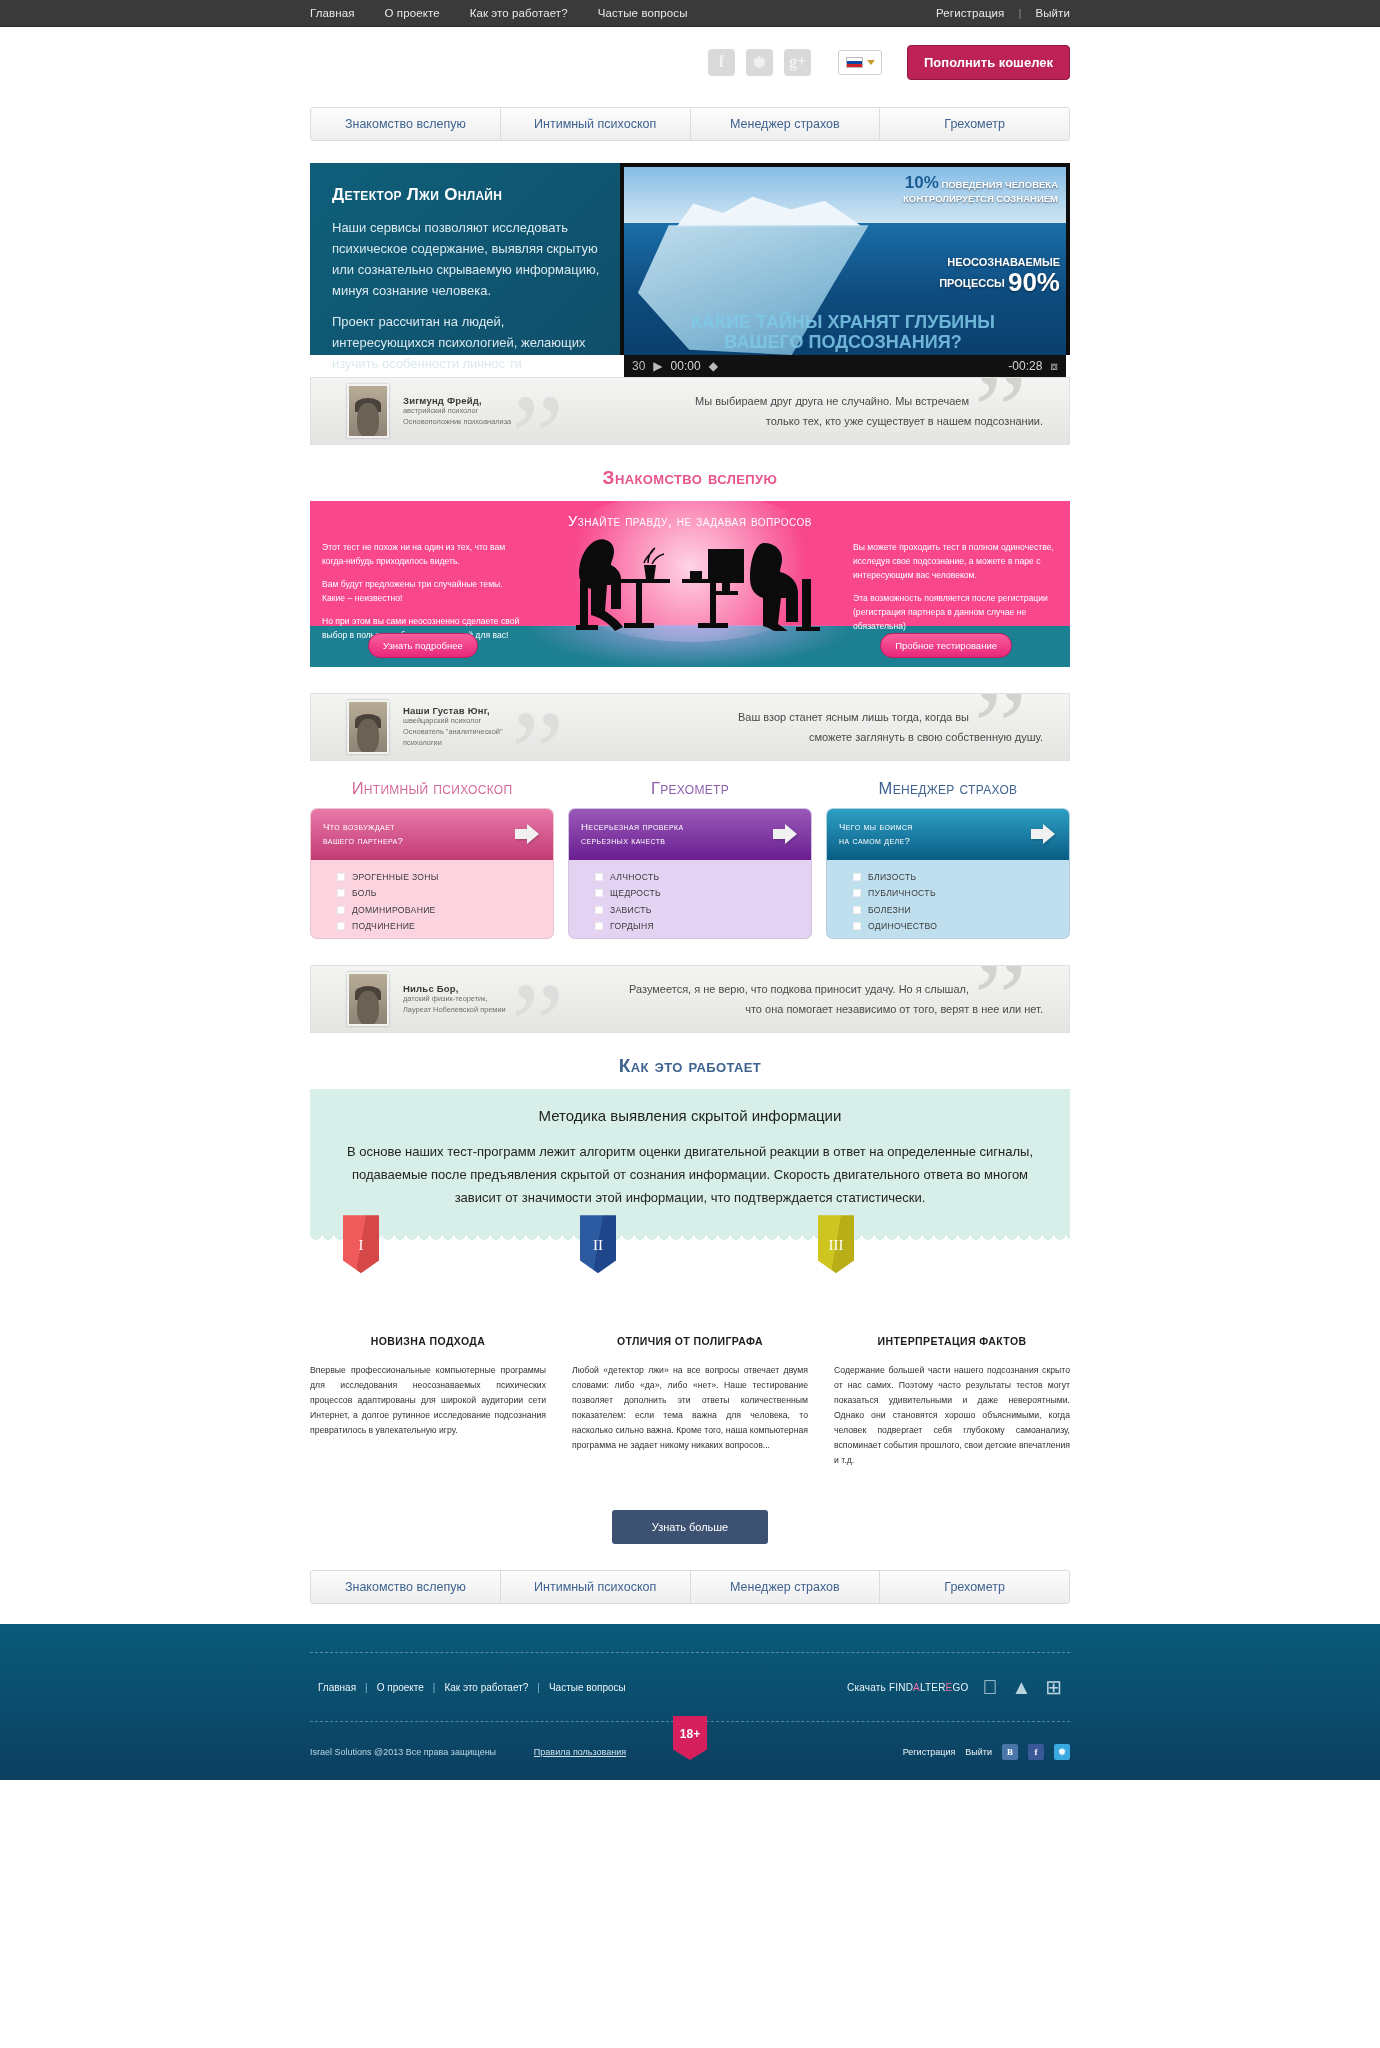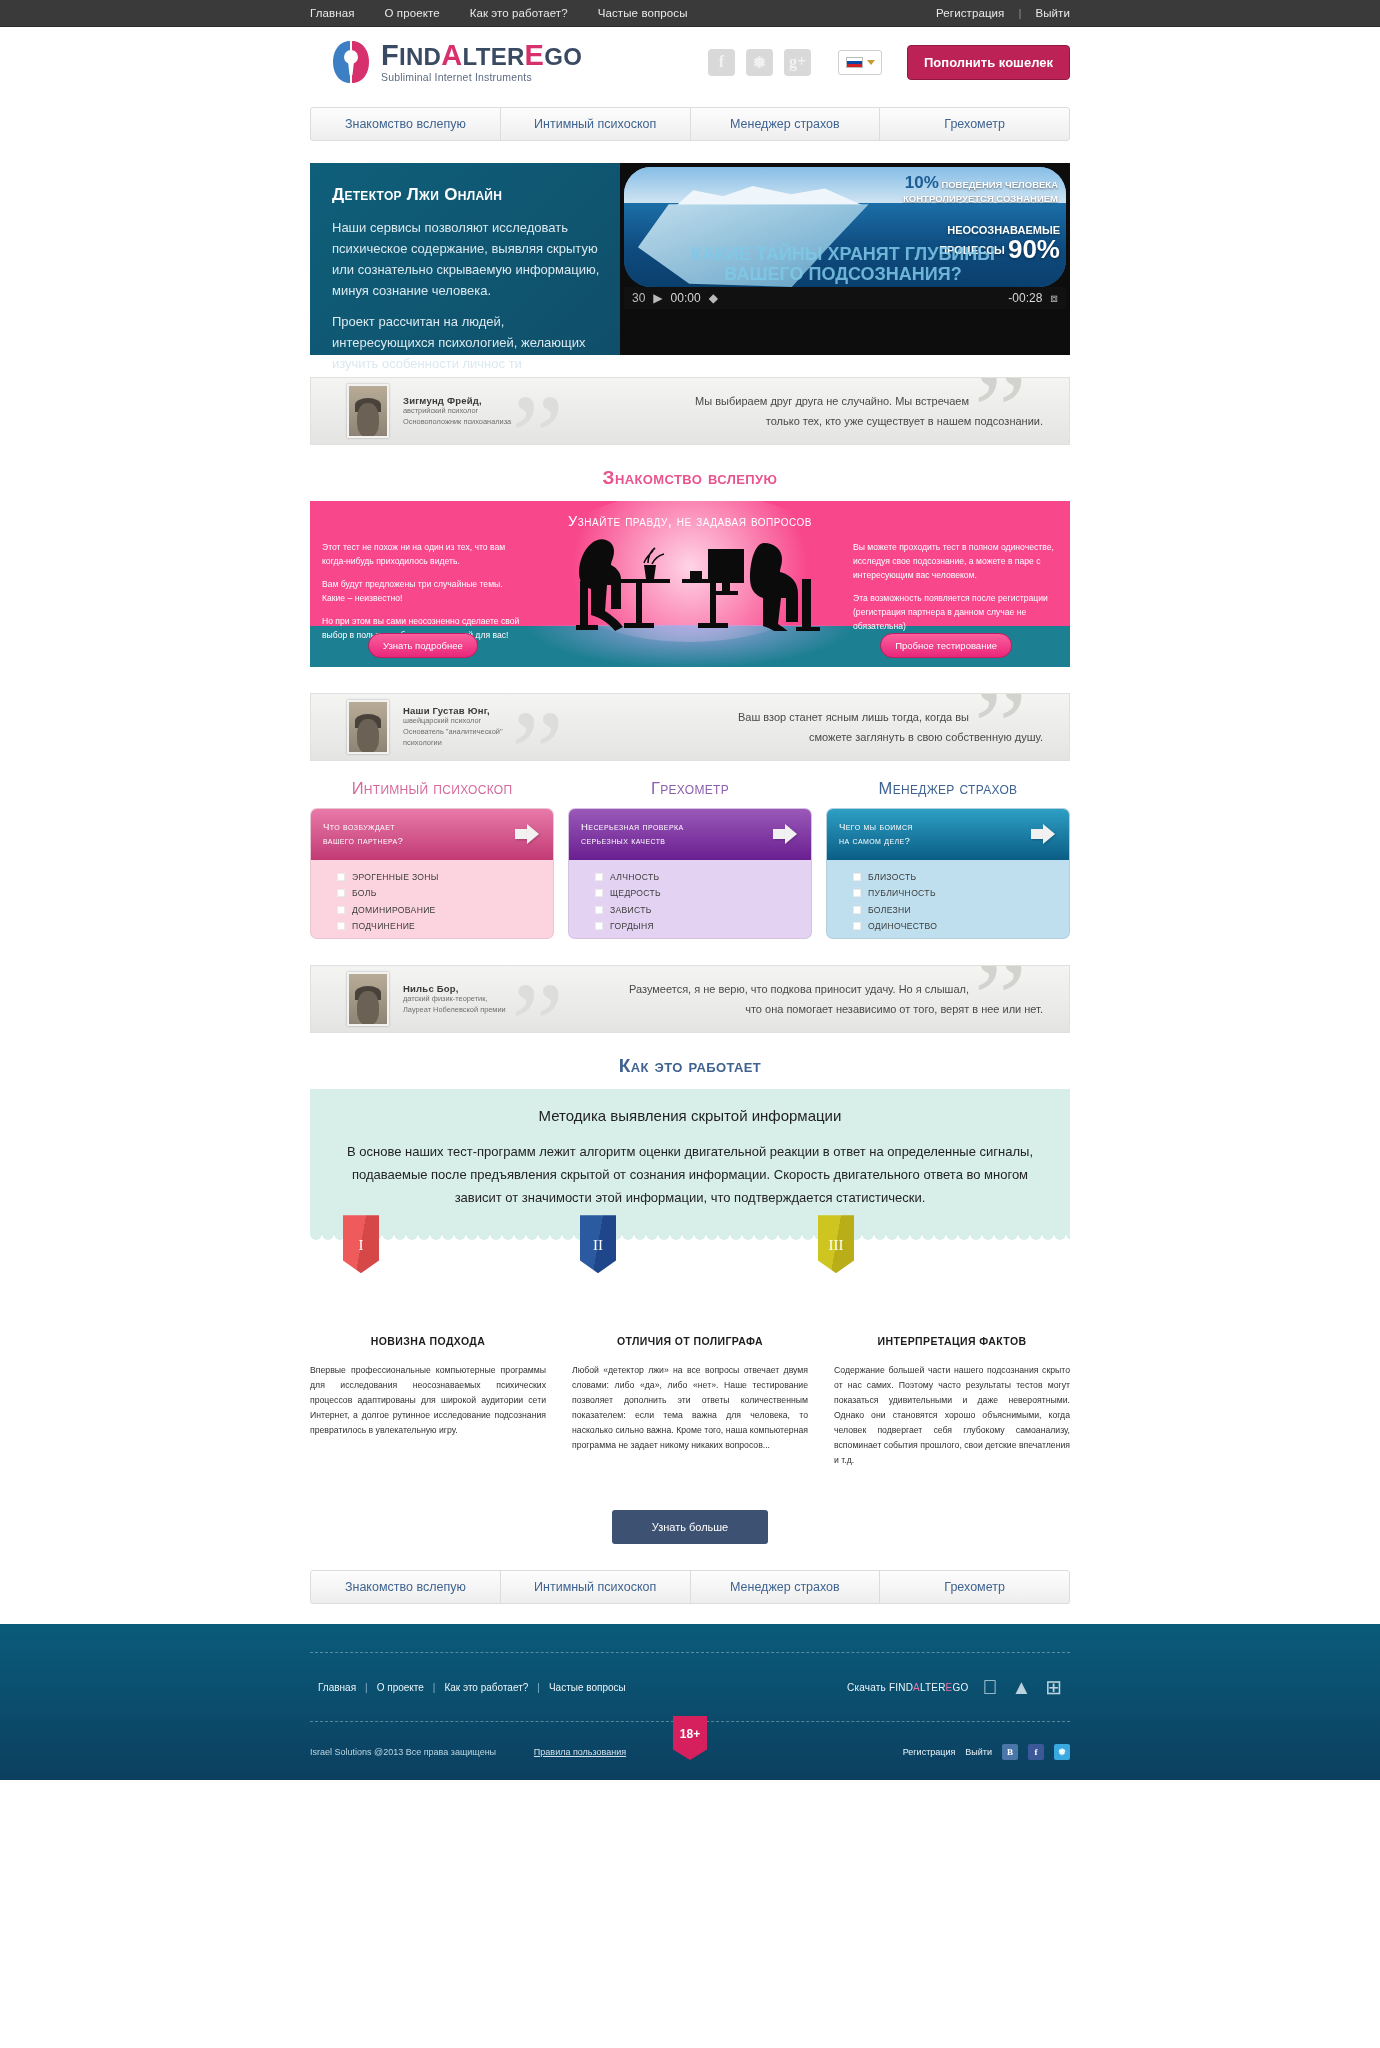--- a/index.html
+++ b/index.html
@@ -169,25 +169,24 @@
     margin-bottom: 10px;
     color: #dbe9ef;
   }
   .video {
     width: 450px;
     position: relative;
     background: #0d0d0d;
     padding: 4px 4px 0;
   }
   .video-img {
-    height: 120px;
+    height: 188px;
     position: relative;
     overflow: hidden;
     background: linear-gradient(#9ec8e8 0 8%, #5fa4d6 8% 28%, #1b5d93 28% 33%, #2e89bd 33% 62%, #1d6fa3 62% 100%);
-    border-radius: 27px;
   }
   .sky { position:absolute; inset:0 0 70% 0; background: linear-gradient(#86bde6, #cfe4f2); }
   .sea { position:absolute; top:30%; bottom:0; left:0; right:0; background: linear-gradient(#1b6ea8, #0e4b7e 55%, #0a3f6d); }
   .berg-top {
     position:absolute; left:8%; top:14%; width:48%; height:18%;
     background:#eef6fb;
     clip-path: polygon(8% 100%, 16% 30%, 30% 58%, 44% 10%, 62% 48%, 78% 22%, 96% 100%);
   }
   .berg-bot {
     position:absolute; left:2%; top:31%; width:58%; height:69%;
@@ -571,34 +570,20 @@
     <a href="#">Частые вопросы</a>
   </nav>
   <div class="topright">
     <a href="#">Регистрация</a>
     <span class="sep">|</span>
     <a href="#">Выйти</a>
   </div>
 </div>
 
 <div class="header">
-  <div class="logo-wrap">
-    <div class="logo-face">
-      <svg width="42" height="46" viewBox="0 0 42 46">
-        <path d="M20 2 C9 2 3 12 3 23 C3 34 9 44 20 44 L20 2 Z" fill="#3c7fc4"></path>
-        <path d="M22 2 C33 2 39 12 39 23 C39 34 33 44 22 44 L22 2 Z" fill="#d6316c"></path>
-        <circle cx="21" cy="18" r="7" fill="#ffffff"></circle>
-        <path d="M18 22 L24 22 L22.5 36 L19.5 36 Z" fill="#ffffff"></path>
-      </svg>
-    </div>
-    <div class="logo-text">
-      <div class="logo-title"><span class="cap">F</span><span>IND</span><span class="cap pink">A</span><span>LTER</span><span class="cap pink">E</span><span>GO</span></div>
-      <div class="logo-sub">Subliminal Internet Instruments</div>
-    </div>
-  </div>
 
   <div class="header-right">
     <div class="soc">f</div>
     <div class="soc">❅</div>
     <div class="soc">g+</div>
     <div class="lang">
       <span class="flag"></span>
       <span class="caret"></span>
     </div>
     <button class="wallet-btn">Пополнить кошелек</button>

